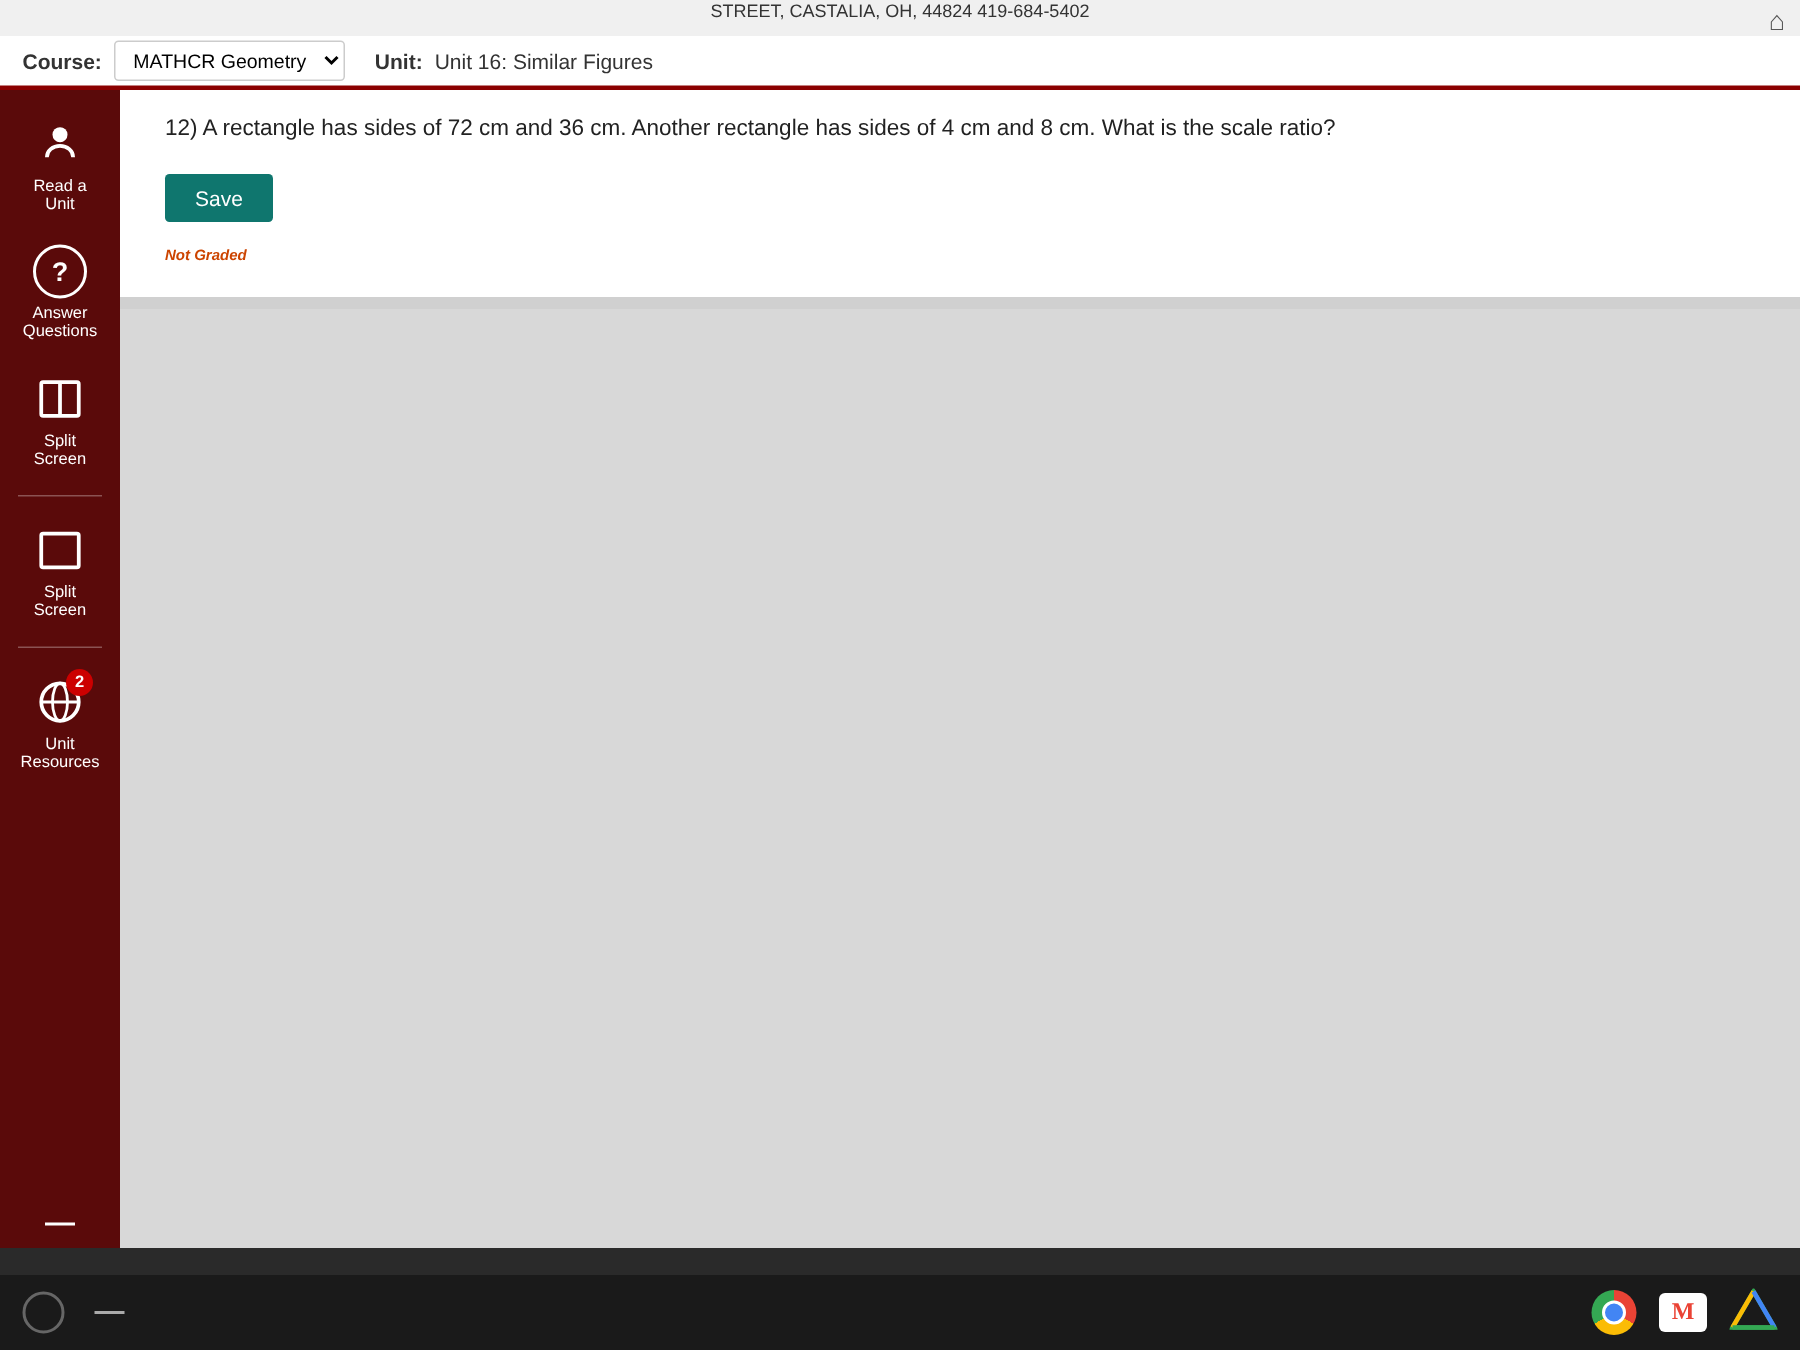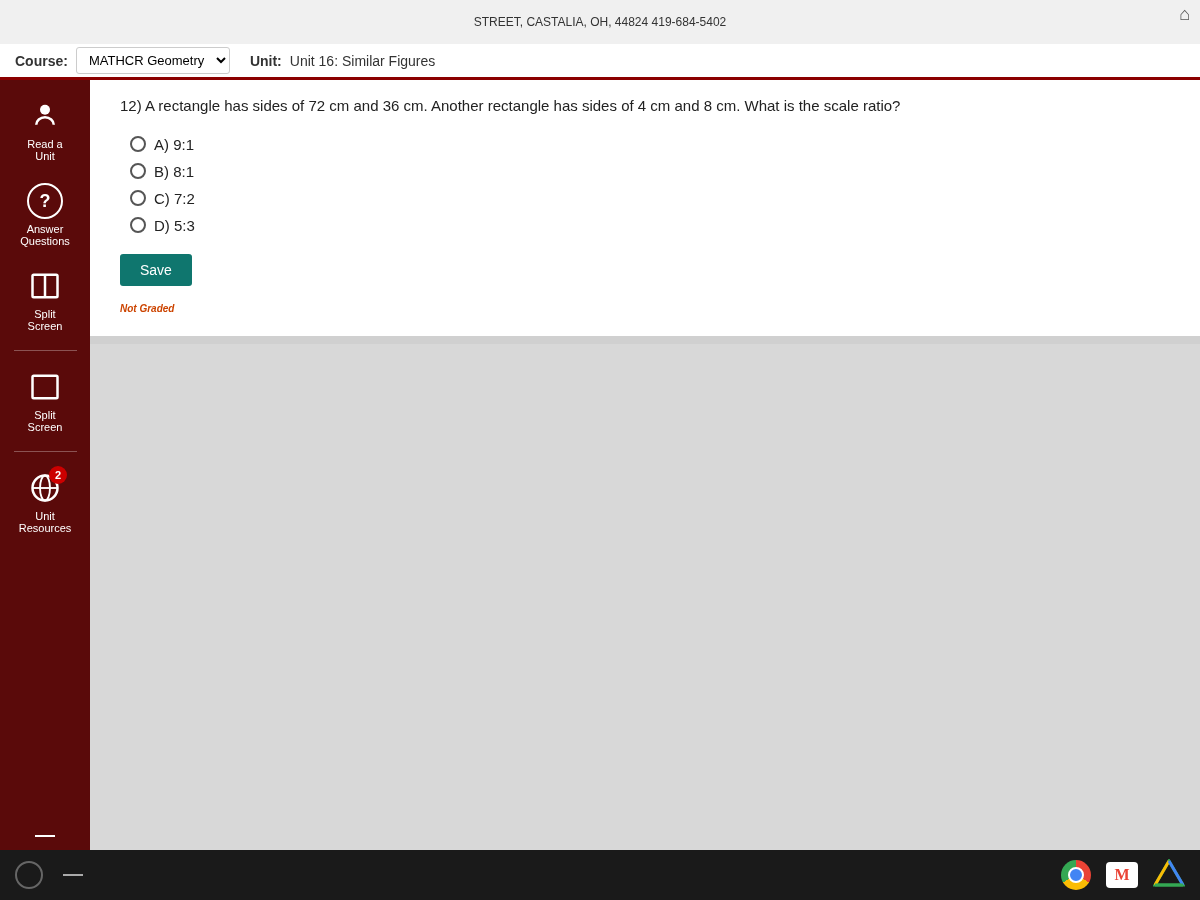--- a/index.html
+++ b/index.html
@@ -8,23 +8,23 @@
       height: 900px;
       background: #2a2a2a;
       font-family: Arial, sans-serif;
       overflow: hidden;
       position: relative;
     }
 
     
     .top-bar {
       background: #f0f0f0;
-      height: 44px;
-      display: flex;
-      align-items: center;
+      height: 24px;
+      display: flex;
+      align-items: flex-start;
       justify-content: center;
       font-size: 12px;
       color: #333;
       position: relative;
     }
     .top-bar-right {
       position: absolute;
       right: 10px;
       top: 4px;
       font-size: 18px;
@@ -66,21 +66,21 @@
     }
 
     
     .main-layout {
       display: flex;
       height: calc(900px - 28px - 50px - 50px);
     }
 
     
     .sidebar {
-      width: 90px;
+      width: 80px;
       background: #5a0a0a;
       display: flex;
       flex-direction: column;
       align-items: center;
       padding-top: 10px;
       gap: 5px;
     }
     .sidebar-item {
       display: flex;
       flex-direction: column;
@@ -341,38 +341,20 @@
     <div style="margin-top:auto; padding-bottom:15px;">
       <div style="width:20px; height:2px; background:white;"></div>
     </div>
   </div>
 
   <div class="content-area">
 
     <div class="question-section">
       <div class="question-text">12) A rectangle has sides of 72 cm and 36 cm. Another rectangle has sides of 4 cm and 8 cm. What is the scale ratio?</div>
 
-      <div class="answer-options">
-        <label class="answer-option">
-          <div class="radio-circle"></div>
-          <span>A) 9:1</span>
-        </label>
-        <label class="answer-option">
-          <div class="radio-circle"></div>
-          <span>B) 8:1</span>
-        </label>
-        <label class="answer-option">
-          <div class="radio-circle"></div>
-          <span>C) 7:2</span>
-        </label>
-        <label class="answer-option">
-          <div class="radio-circle"></div>
-          <span>D) 5:3</span>
-        </label>
-      </div>
 
       <button class="save-btn">Save</button>
       <br>
       <span class="not-graded">Not Graded</span>
     </div>
 
 
   </div>
 </div>
 

